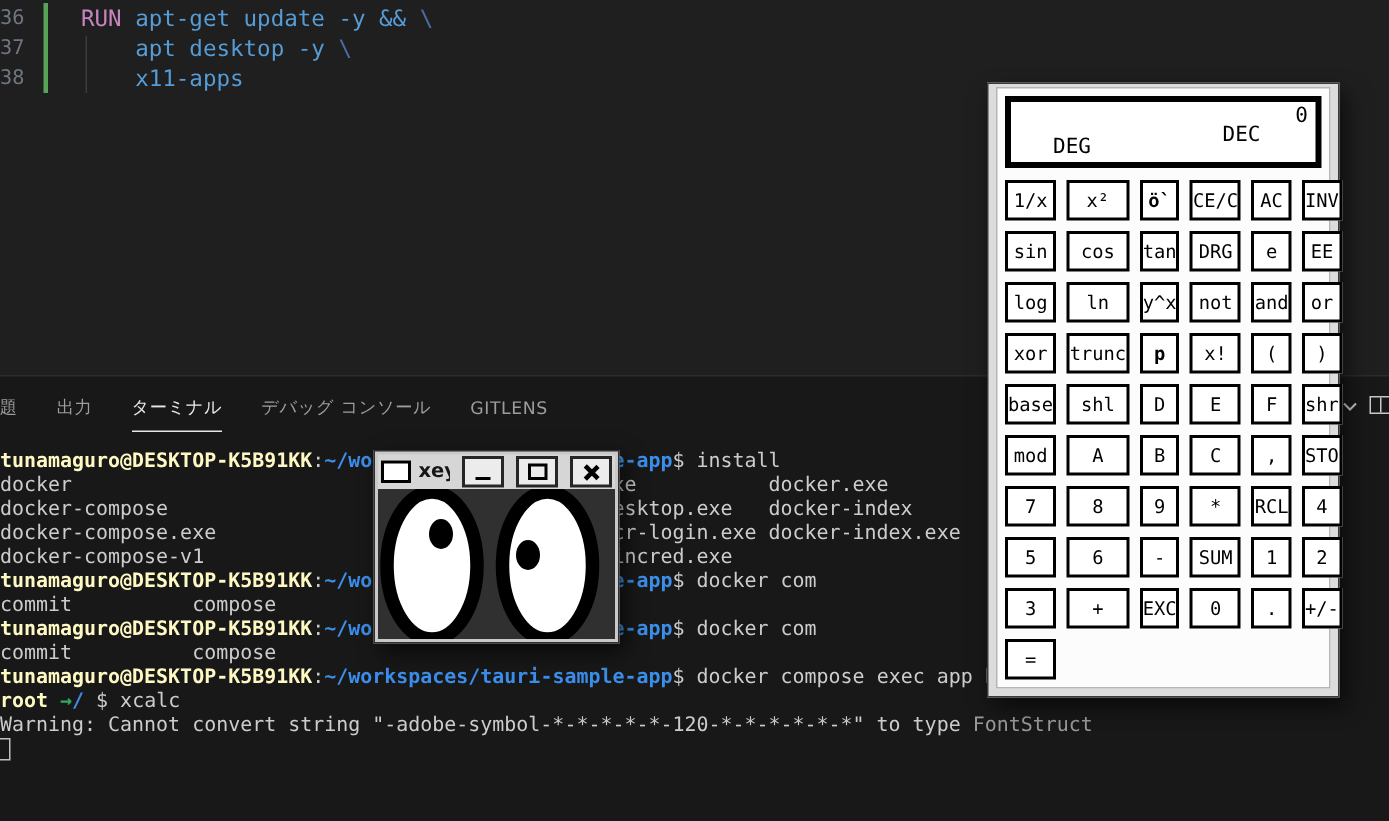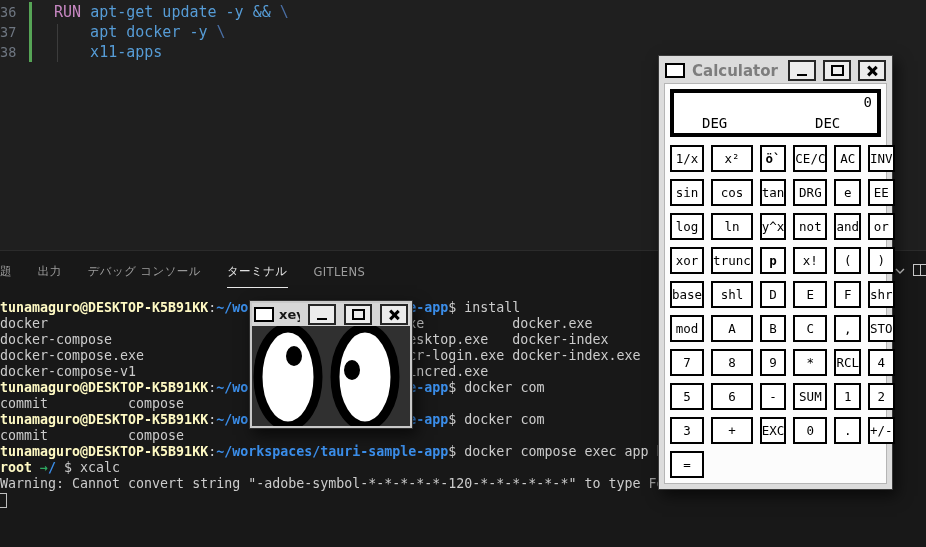--- a/index.html
+++ b/index.html
@@ -57,45 +57,45 @@
   .xeyes-content svg{position:absolute;left:0;top:0}
 
   
   .calc{left:658px;top:55px;width:235px;background:#dcdcdc;border:1px solid #3a3a3a;padding:2px 5px 5px;box-sizing:border-box}
   .calc-titlebar{height:25px;display:flex;align-items:center;gap:4px;padding:0 1px}
   .calc-title{flex:1;text-align:center;font-family:"DejaVu Sans",sans-serif;font-weight:bold;font-size:15px;color:#7d7d7d;overflow:hidden;white-space:nowrap}
   .calc-body{background:#fcfcfc;border:1px solid #b5b5b5;padding:5px}
   .calc-display{border:4px solid #000;background:#fff;height:40px;position:relative;margin-bottom:8px;font-size:14px;color:#000}
   .calc-display .value{position:absolute;right:5px;top:1px}
   .calc-display .deg{position:absolute;left:28px;bottom:2px}
-  .calc-display .dec{position:absolute;left:141px;bottom:2px}
+  .calc-display .dec{position:absolute;left:141px;bottom:10px}
   .calc-grid{display:grid;grid-template-columns:repeat(6,1fr);gap:7px}
   .calc-btn{height:27px;border:2px solid #000;background:#fff;display:flex;align-items:center;justify-content:center;
             font-family:"DejaVu Sans Mono",monospace;font-size:12.5px;color:#000;padding:0;border-radius:0;box-sizing:border-box}
   .calc-btn.bold{font-weight:bold}
 </style>
 </head>
 <body>
 
 <div class="editor">
   <div class="gutter-bar"></div>
   <div class="indent-guide"></div>
   <div class="editor-lines">
       <div class="editor-line"><span class="line-number">36</span><span class="code-text"><span class="tok-keyword">RUN </span><span class="tok-arg">apt-get update -y &amp;&amp; </span><span class="tok-escape">\</span></span></div>
-      <div class="editor-line"><span class="line-number">37</span><span class="code-text"><span class="tok-arg">    apt docker -y </span><span class="tok-escape">\</span></span></div>
+      <div class="editor-line"><span class="line-number">37</span><span class="code-text"><span class="tok-arg">    apt desktop -y </span><span class="tok-escape">\</span></span></div>
       <div class="editor-line"><span class="line-number">38</span><span class="code-text"><span class="tok-arg">    x11-apps</span></span></div>
     </div>
 </div>
 
 <div class="panel">
   <div class="tabs">
       <div class="tab">問題</div>
       <div class="tab">出力</div>
+      <div class="tab active">ターミナル</div>
       <div class="tab">デバッグ コンソール</div>
-      <div class="tab active">ターミナル</div>
       <div class="tab">GITLENS</div>
     </div>
   <div class="panel-chevron">
     <svg width="14" height="14" viewBox="0 0 14 14">
         <polyline points="3,5 7,9 11,5" fill="none" stroke="#c8c8c8" stroke-width="1.4"></polyline>
       </svg>
   </div>
   <div class="panel-split"></div>
   <div class="terminal">
       <div class="t-line"><span class="seg-g">tunamaguro@DESKTOP-K5B91KK</span><span class="seg-w">:</span><span class="seg-b">~/workspaces/tauri-sample-app</span><span class="seg-w">$ install</span></div>
@@ -136,33 +136,20 @@
       </g>
       <g>
         <ellipse cx="113" cy="51" rx="30" ry="49" fill="#ffffff" stroke="#000000" stroke-width="9"></ellipse>
         <ellipse cx="100" cy="44" rx="8" ry="10" fill="#000000"></ellipse>
       </g>
     </svg>
   </div>
 </div>
 
 <div class="win calc">
-  <div class="calc-titlebar">
-    <span class="win-icon"></span>
-    <span class="calc-title">Calculator</span>
-    <span class="wbtn">
-        <span class="g-min"></span>
-      </span>
-    <span class="wbtn">
-        <span class="g-max"></span>
-      </span>
-    <span class="wbtn">
-        <span class="g-close"></span>
-      </span>
-  </div>
   <div class="calc-body">
     <div class="calc-display">
       <span class="value">0</span>
       <span class="deg">DEG</span>
       <span class="dec">DEC</span>
     </div>
     <div class="calc-grid">
         <button class="calc-btn">1/x</button>
         <button class="calc-btn">x²</button>
         <button class="calc-btn bold">ö`</button>

